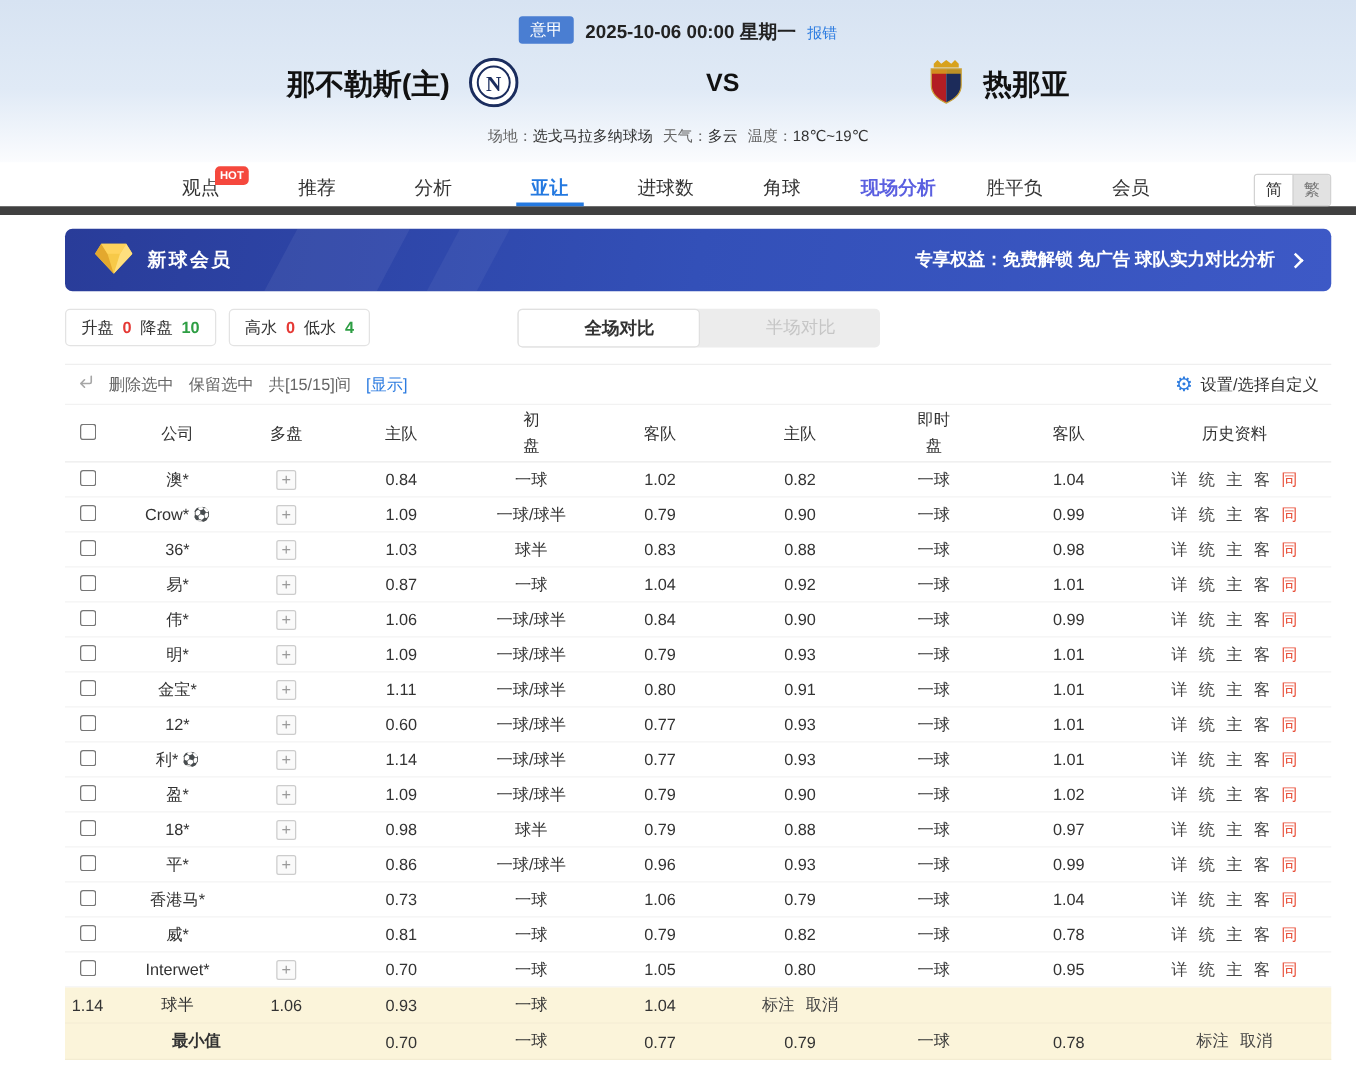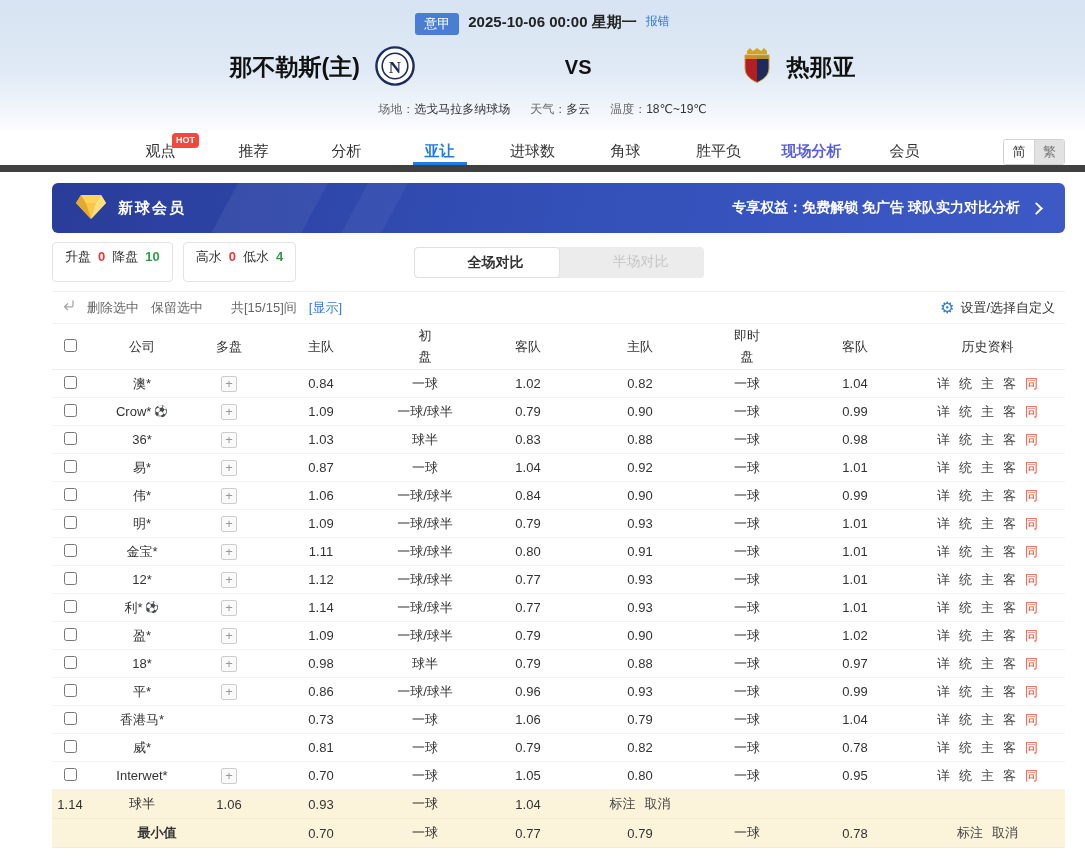--- a/index.html
+++ b/index.html
@@ -5,29 +5,29 @@
   * { margin:0; padding:0; box-sizing:border-box; }
   html,body { width:1085px; }
   body {
     height:865px; background:#fff; overflow:hidden;
     font-family:"Liberation Sans","DejaVu Sans",sans-serif;
     color:#333; font-size:13px;
   }
   
   .match-header{ height:130px; padding-top:13px;
     background:linear-gradient(180deg,#d7e3f2 0%,#e0eaf6 55%,#fbfcfe 100%); }
-  .mh-top{ display:flex; justify-content:center; align-items:flex-start; gap:9px; }
+  .mh-top{ display:flex; justify-content:center; align-items:flex-end; gap:9px; }
   .league-badge{ background:#4a7ed2; color:#fff; font-size:13px; padding:2px 9px; border-radius:3px; cursor:pointer; }
   .match-time{ font-size:15px; font-weight:700; color:#222; }
   .report-link{ font-size:12px; color:#2d7ce0; cursor:pointer; }
   .mh-teams{ display:flex; justify-content:center; align-items:center; margin-top:9px; height:46px; }
   .team{ display:flex; align-items:center; gap:15px; }
   .team-name{ font-size:23px; font-weight:700; color:#111; }
   .vs{ font-size:20px; font-weight:700; color:#111; margin:0 150px; }
-  .mh-meta{ display:flex; justify-content:center; gap:20px; margin-top:11px; font-size:12px; color:#666; }
+  .mh-meta{ display:flex; justify-content:center; gap:8px; margin-top:11px; font-size:12px; color:#666; }
   .mh-meta .val{ color:#333; }
   
   .nav{ position:relative; height:42px; background:#fff; border-bottom:7px solid #404040;
     display:flex; align-items:stretch; padding-left:114px; }
   .nav-item{ position:relative; width:93px; text-align:center; font-size:15px; color:#333;
     cursor:pointer; line-height:41px; }
   .nav-item.active .lbl{ color:#2479e0; font-weight:700; }
   .nav-item.active::after{ content:""; position:absolute; left:50%; transform:translateX(-50%);
     bottom:0; width:54px; height:3px; background:#2479e0; }
   .nav-item.highlight .lbl{ color:#5a5fe0; font-weight:700; }
@@ -46,35 +46,35 @@
     background:rgba(255,255,255,0.06); transform:skewX(-28deg); }
   .vip-banner::after{ content:""; position:absolute; left:300px; top:-30px; width:40px; height:120px;
     background:rgba(255,255,255,0.05); transform:skewX(-28deg); }
   .vip-title{ font-size:15px; font-weight:700; margin-left:12px; letter-spacing:2px; }
   .vip-right{ margin-left:auto; display:flex; align-items:center; gap:12px; font-size:14px; font-weight:700; }
   .chevron{ width:9px; height:9px; border-top:2px solid #fff; border-right:2px solid #fff;
     transform:rotate(45deg); display:inline-block; }
   
   .filter-row{ position:relative; margin:13px 0 0 52px; width:1013px; height:32px;
     display:flex; align-items:center; gap:10px; }
-  .pill{ border:1px solid #e3e3e3; border-radius:4px; padding:0 12px; height:40px; line-height:28px;
+  .pill{ border:1px solid #e3e3e3; border-radius:4px; padding:0 12px; height:30px; line-height:28px;
     font-size:13px; color:#333; display:flex; gap:7px; background:#fff; }
   .pill .red{ color:#e53935; font-weight:700; }
   .pill .green{ color:#2e9e44; font-weight:700; }
   .compare-toggle{ position:absolute; left:50%; transform:translateX(-50%); display:flex;
     background:#ececec; border-radius:4px; width:290px; height:31px; }
   .ct-btn{ flex:1; text-align:center; line-height:29px; font-size:14px; cursor:pointer; border-radius:4px;padding-left:18px; }
   .ct-btn.active{ background:#fff; color:#333; font-weight:700; border:1px solid #e0e0e0; }
   .ct-btn.disabled{ color:#c6c6c6; }
   
   .toolbar{ margin:13px 0 0 52px; width:1013px; height:33px; border-top:1px solid #efefef;
     border-bottom:1px solid #f2f2f2; display:flex; align-items:center; font-size:13px;
     color:#666; gap:12px; padding:0 10px; }
   .tb-link{ cursor:pointer; }
-  .tb-count{ margin-left:16px; }
+  .tb-count{ }
   .tb-show{ color:#2d7ce0; cursor:pointer; }
   .tb-right{ margin-left:auto; display:flex; align-items:center; gap:6px; color:#333; cursor:pointer; }
   .gear{ color:#2d7ce0; font-size:16px; }
   
   .odds-table{ margin-left:52px; width:1013px; }
   .trow{ display:grid; grid-template-columns:36px 108px 66px 118px 90px 116px 108px 106px 110px 155px;
     align-items:center; height:28px; border-bottom:1px solid #f3f3f3; font-size:13px; }
   .thead{ height:46px; border-bottom:1px solid #ececec; color:#333; }
   .tcell{ text-align:center; }
   .stack{ display:flex; flex-direction:column; line-height:1.55; }
@@ -136,22 +136,22 @@
 </header>
 
 <nav class="nav">
   <div style="display:flex" id="nav-tabs">
       <div class="nav-item"><span class="lbl">观点</span><span class="hot-badge">HOT</span></div>
       <div class="nav-item"><span class="lbl">推荐</span></div>
       <div class="nav-item"><span class="lbl">分析</span></div>
       <div class="nav-item active"><span class="lbl">亚让</span></div>
       <div class="nav-item"><span class="lbl">进球数</span></div>
       <div class="nav-item"><span class="lbl">角球</span></div>
+      <div class="nav-item highlight"><span class="lbl">现场分析</span></div>
       <div class="nav-item"><span class="lbl">胜平负</span></div>
-      <div class="nav-item highlight"><span class="lbl">现场分析</span></div>
       <div class="nav-item"><span class="lbl">会员</span></div>
     </div>
   <div class="lang-switch">
     <span class="lang-btn on">简</span>
     <span class="lang-btn off">繁</span>
   </div>
 </nav>
 
 <div class="vip-banner">
   <span>
@@ -364,21 +364,21 @@
           <span>客</span>
           <span class="hot">同</span>
         </div>
       </div>
       <div class="trow">
         <div class="tcell"><input type="checkbox" style=""></div>
         <div class="tcell company">
           <span>12*</span>
         </div>
         <div class="tcell"><span class="plus-btn">+</span></div>
-        <div class="tcell">1.12</div>
+        <div class="tcell">0.60</div>
         <div class="tcell">一球/球半</div>
         <div class="tcell">0.77</div>
         <div class="tcell">0.93</div>
         <div class="tcell">一球</div>
         <div class="tcell">1.01</div>
         <div class="tcell hist">
           <span>详</span>
           <span>统</span>
           <span>主</span>
           <span>客</span>

